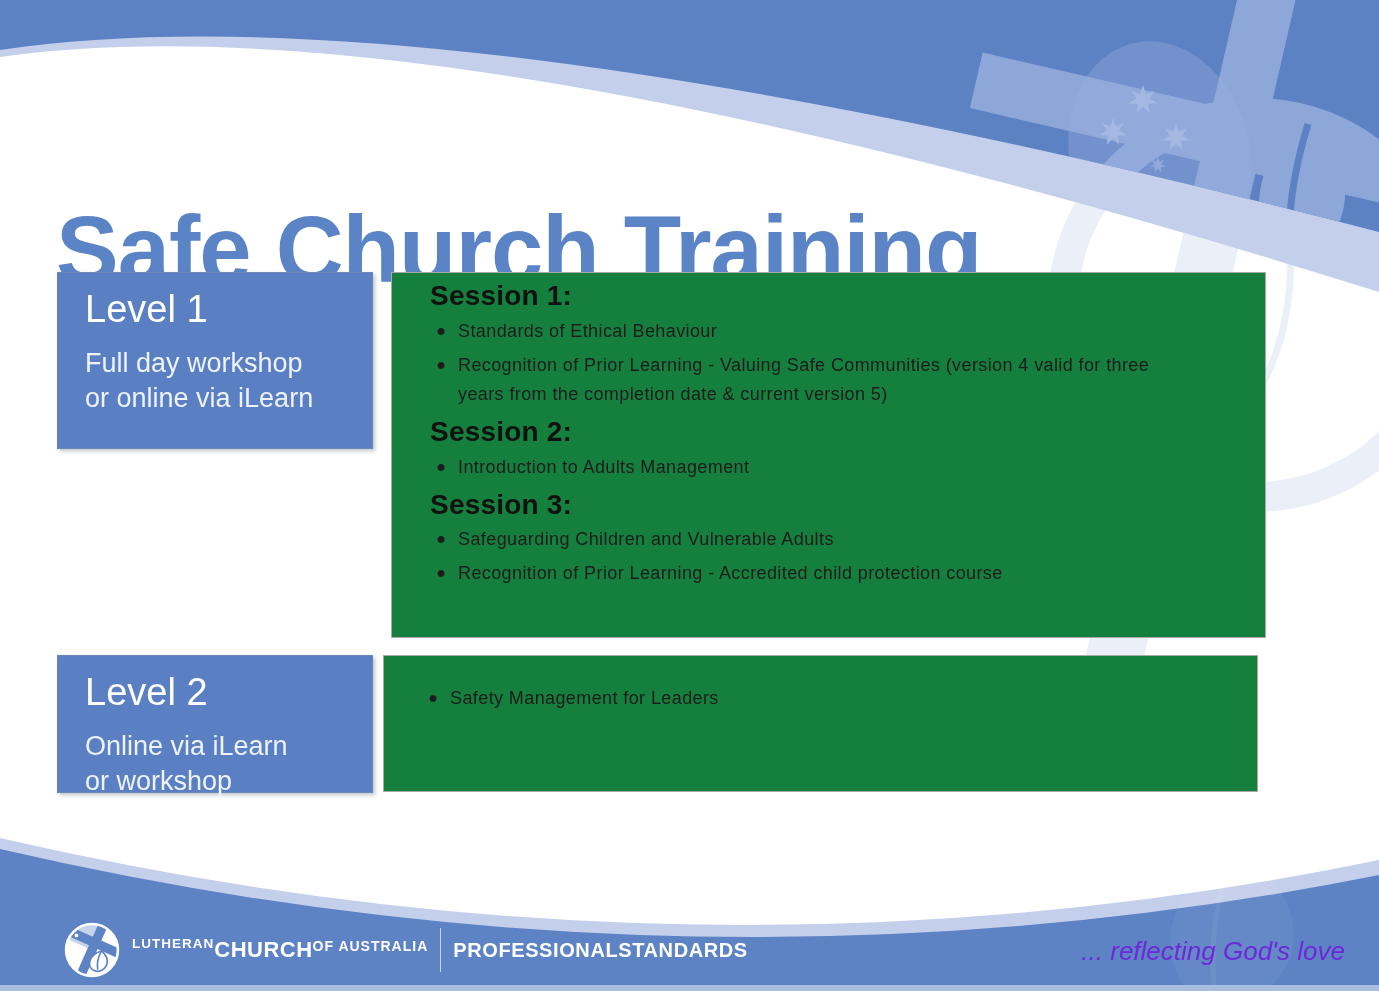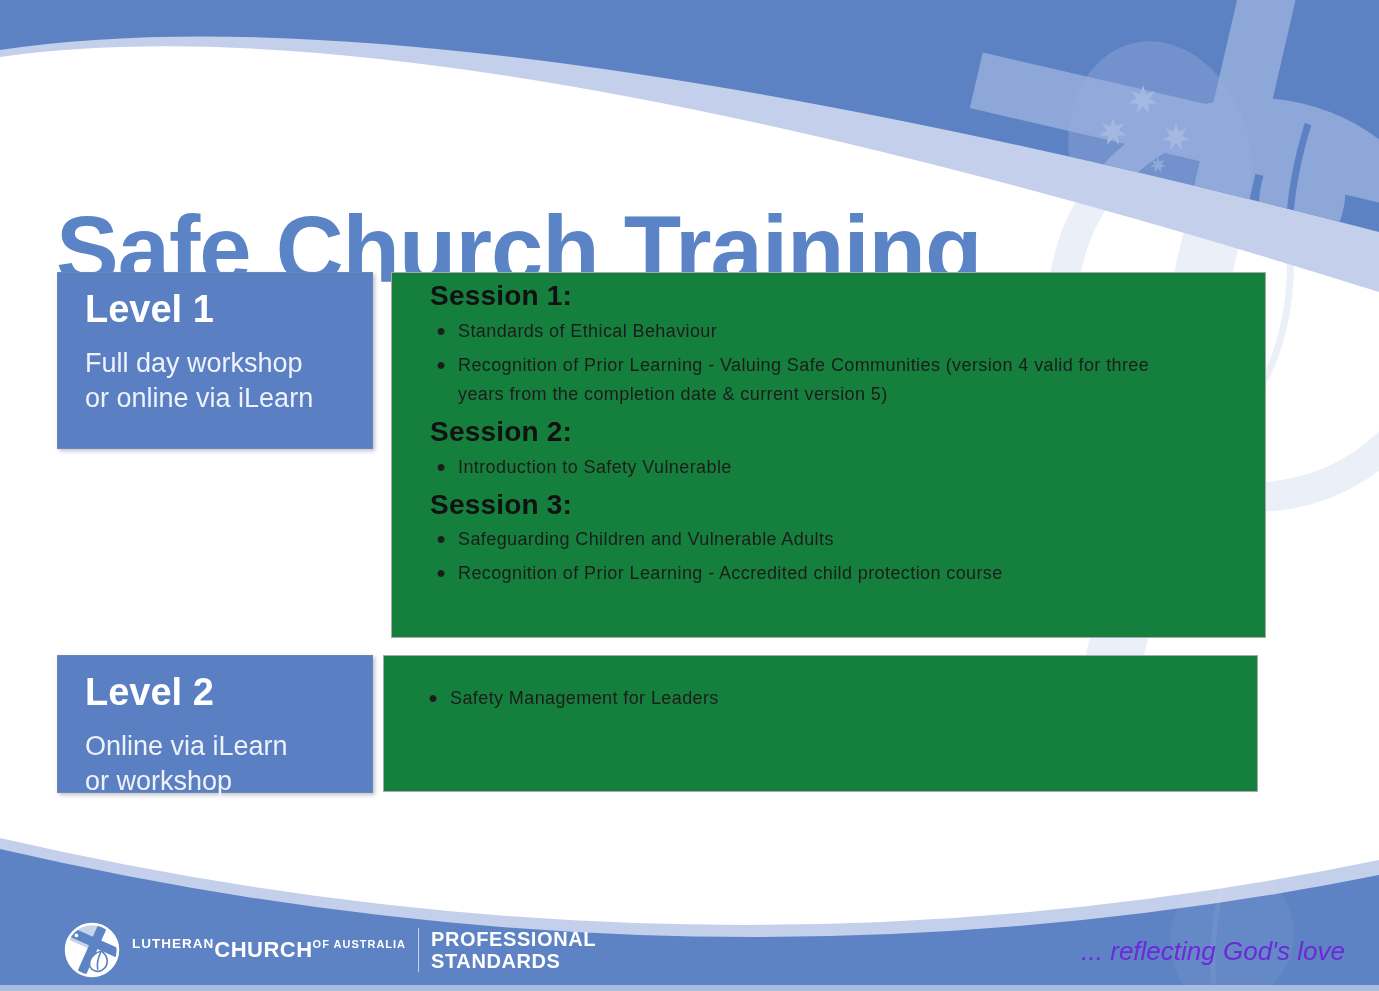--- a/index.html
+++ b/index.html
@@ -21,21 +21,21 @@
   
   .level-box{
     background:#5a80c3;color:#ffffff;
     border:1px solid #6d86b8;
     box-shadow:2px 2px 4px rgba(110,120,140,0.45);
     box-sizing:border-box;
     padding:16px 10px 0 27px;
   }
   #level1-box{left:57px;top:272px;width:316px;height:177px;}
   #level2-box{left:57px;top:655px;width:316px;height:138px;}
-  .level-name{font-size:38px;font-weight:bold;margin:0 0 15px 0;line-height:1.1;}
+  .level-name{font-size:38px;font-weight:normal;margin:0 0 15px 0;line-height:1.1;}
   .level-sub{font-size:27px;font-weight:400;color:#eef2fb;line-height:1.32;margin:0;}
 
   
   .session-box{
     background:#15803d;border:1px solid #a9a9a9;box-sizing:border-box;
     padding:6px 24px 0 32px;color:#1c1c1c;
   }
   #session-box-1{left:391px;top:272px;width:875px;height:366px;}
   #session-box-2{left:383px;top:655px;width:875px;height:137px;}
   .session-heading{
@@ -57,23 +57,23 @@
   #session-box-2 ul.bullets{margin-top:22px;}
 
   
   #footer-logo{
     left:64px;top:922px;display:flex;align-items:center;color:#ffffff;
   }
   #footer-logo .emblem{width:56px;height:56px;margin-right:12px;}
   .org-col{display:flex;flex-direction:row;line-height:1;}
   .org-line1{font-size:13.5px;font-weight:bold;letter-spacing:1px;}
   .org-line2{font-size:22px;font-weight:bold;letter-spacing:0.5px;margin:2px 0;}
-  .org-line3{font-size:11px;font-weight:bold;letter-spacing:1px;margin-top:2px;}
+  .org-line3{font-size:14px;font-weight:bold;letter-spacing:1px;margin-top:2px;}
   .logo-divider{width:1px;height:44px;background:rgba(255,255,255,0.65);margin:0 12px;}
-  .dept-col{display:flex;flex-direction:column;line-height:1.1;}
+  .dept-col{display:flex;flex-direction:row;line-height:1.1;}
   .dept-col span{font-size:20px;font-weight:bold;letter-spacing:0.6px;}
   #tagline{
     right:34px;top:936px;font-size:26px;font-style:italic;color:#6d28d9;
   }
 </style>
 </head>
 <body>
 
 <div id="slide">
 
@@ -148,21 +148,21 @@
       </li>
       <li>
         <span class="dot-cell"></span>
         <span class="li-text">Recognition of Prior Learning - Valuing Safe Communities (version 4 valid for three years from the completion date &amp; current version 5)</span>
       </li>
     </ul>
     <div class="session-heading">Session 2:</div>
     <ul class="bullets">
       <li>
         <span class="dot-cell"></span>
-        <span class="li-text">Introduction to Safety Vulnerable</span>
+        <span class="li-text">Introduction to Adults Management</span>
       </li>
     </ul>
     <div class="session-heading">Session 3:</div>
     <ul class="bullets">
       <li>
         <span class="dot-cell"></span>
         <span class="li-text">Safeguarding Children and Vulnerable Adults</span>
       </li>
       <li>
         <span class="dot-cell"></span>

